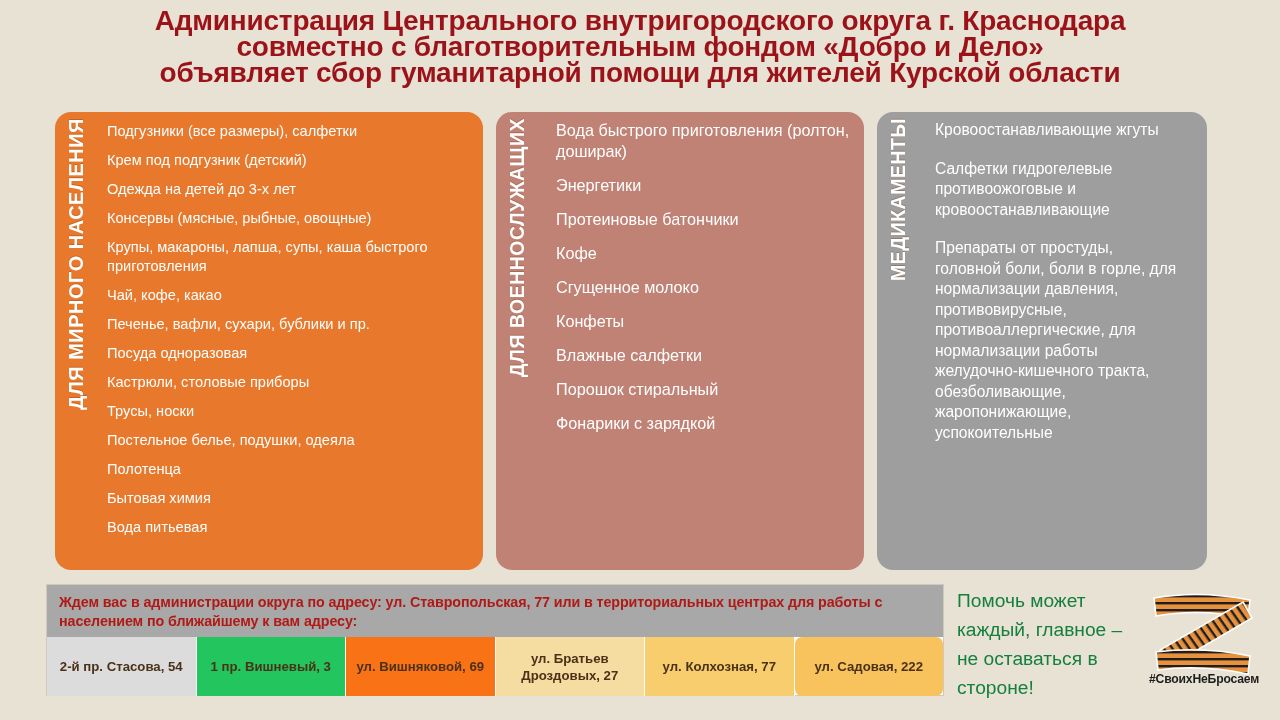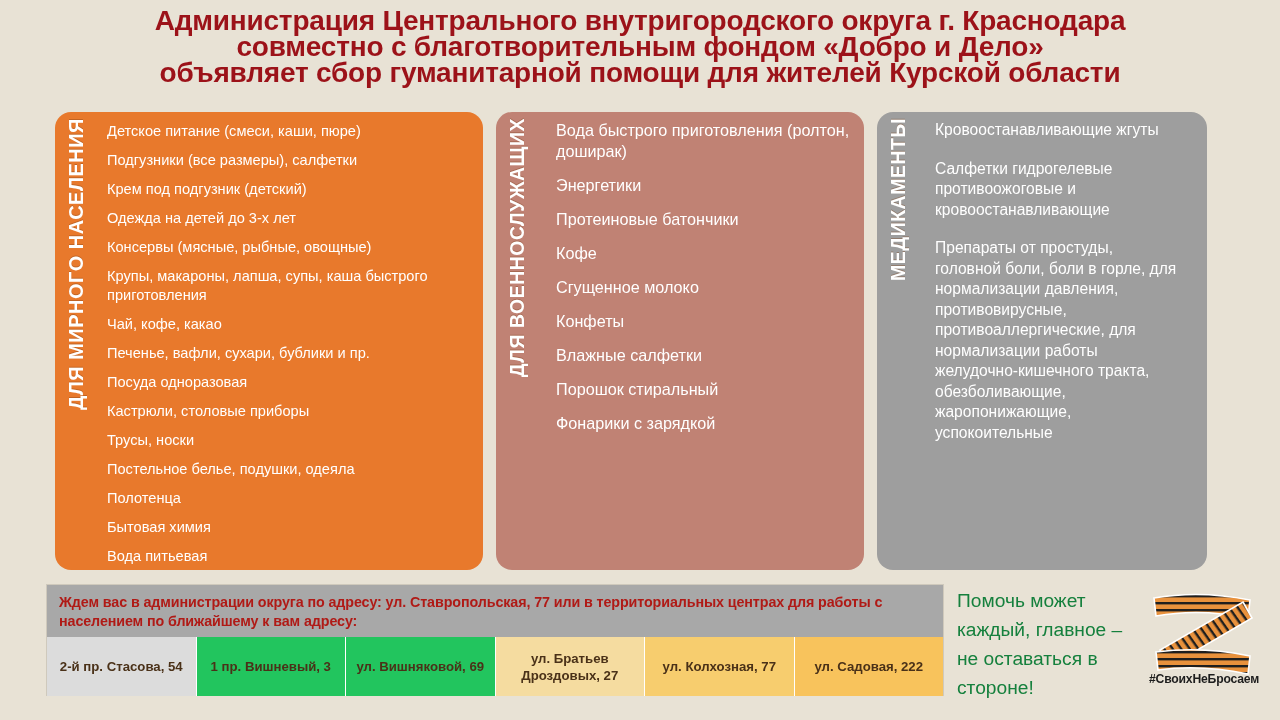--- a/index.html
+++ b/index.html
@@ -128,21 +128,21 @@
     flex: 1 1 0;
     display: flex; align-items: center; justify-content: center;
     text-align: center;
     color: #4a3118;
     font-weight: bold;
     font-size: 13.2px;
     line-height: 17px;
     padding: 0 4px;
     border-right: 1px solid #ffffff;
   }
-  .bp-cell:last-child { border-right: none; }
+  .bp-cell:last-child { border-right: none; border-radius: 7px; }
 
   
   .cta {
     position: absolute;
     left: 957px; top: 586px;
     width: 185px;
     color: #15803d;
     font-size: 19.2px;
     line-height: 29px;
   }
@@ -176,21 +176,20 @@
     <span class="title-line">объявляет сбор гуманитарной помощи для жителей Курской области</span>
   </div>
 
   <div class="columns">
 
     <div class="col c1">
       <div class="vlabel">
         <span>ДЛЯ МИРНОГО НАСЕЛЕНИЯ</span>
       </div>
       <div class="items">
-        <div class="item">Детское питание (смеси, каши, пюре)</div>
         <div class="item">Подгузники (все размеры), салфетки</div>
         <div class="item">Крем под подгузник (детский)</div>
         <div class="item">Одежда на детей до 3-х лет</div>
         <div class="item">Консервы (мясные, рыбные, овощные)</div>
         <div class="item">Крупы, макароны, лапша, супы, каша быстрого приготовления</div>
         <div class="item">Чай, кофе, какао</div>
         <div class="item">Печенье, вафли, сухари, бублики и пр.</div>
         <div class="item">Посуда одноразовая</div>
         <div class="item">Кастрюли, столовые приборы</div>
         <div class="item">Трусы, носки</div>
@@ -233,21 +232,21 @@
     <div class="arrow a2"></div>
   </div>
 
   <div class="bottom-panel">
     <div class="bp-header">
       <p>Ждем вас в администрации округа по адресу: ул. Ставропольская, 77 или в территориальных центрах для работы с населением по ближайшему к вам адресу:</p>
     </div>
     <div class="bp-cells">
       <div class="bp-cell" style="background:#dcdcdc">2-й пр. Стасова, 54</div>
       <div class="bp-cell" style="background:#22c55e">1 пр. Вишневый, 3</div>
-      <div class="bp-cell" style="background:#22c55e">ул. Вишняковой, 69</div>
+      <div class="bp-cell" style="background:#f97316">ул. Вишняковой, 69</div>
       <div class="bp-cell" style="background:#f5dca0">ул. Братьев Дроздовых, 27</div>
       <div class="bp-cell" style="background:#f7cd6e">ул. Колхозная, 77</div>
       <div class="bp-cell" style="background:#f8c35c">ул. Садовая, 222</div>
     </div>
   </div>
 
   <div class="cta">Помочь может каждый, главное – не оставаться в стороне!</div>
 
   <div class="zlogo">
     <svg width="125" height="100" viewBox="0 0 125 100" xmlns="http://www.w3.org/2000/svg">

